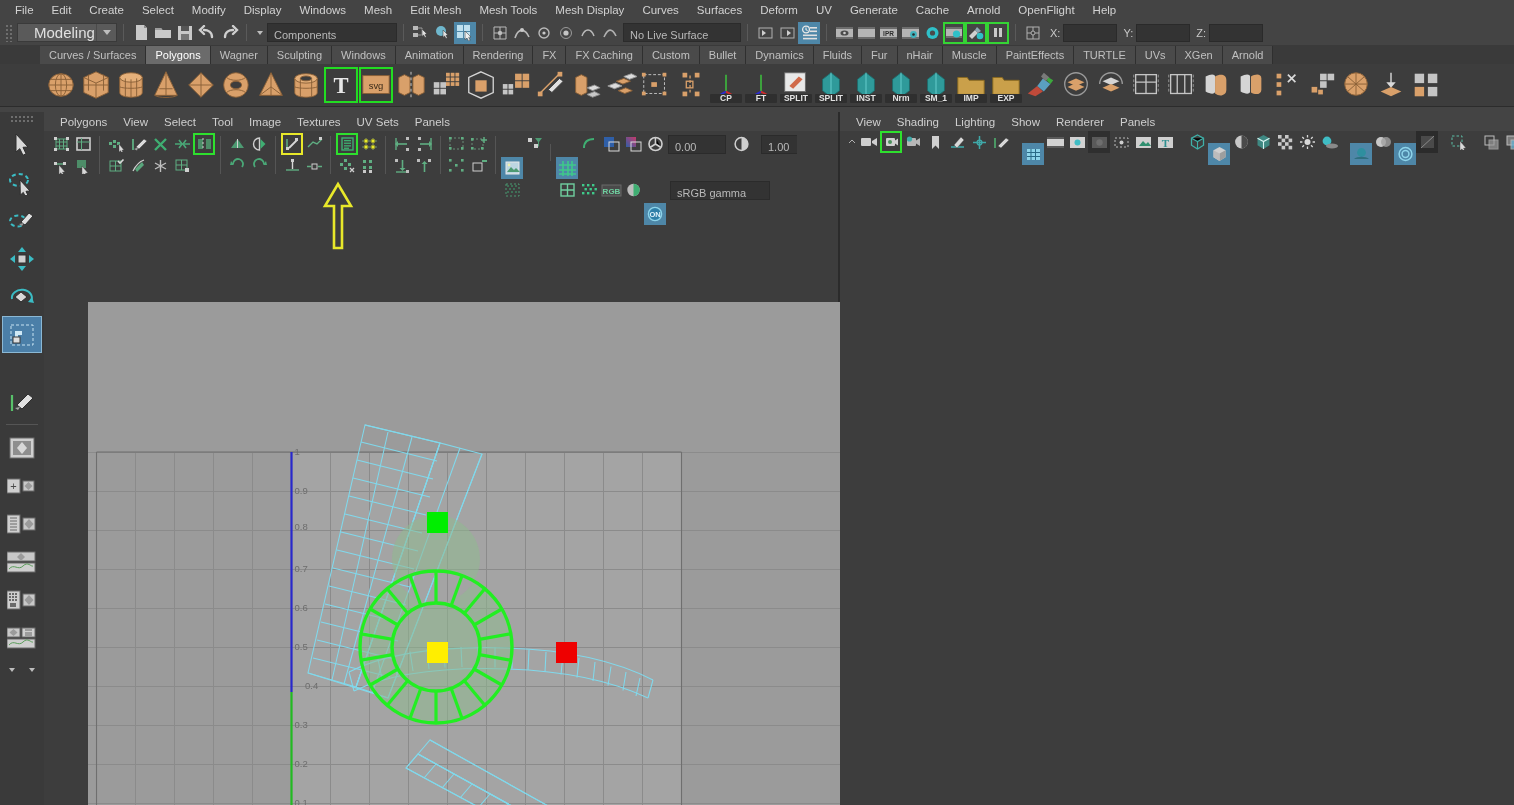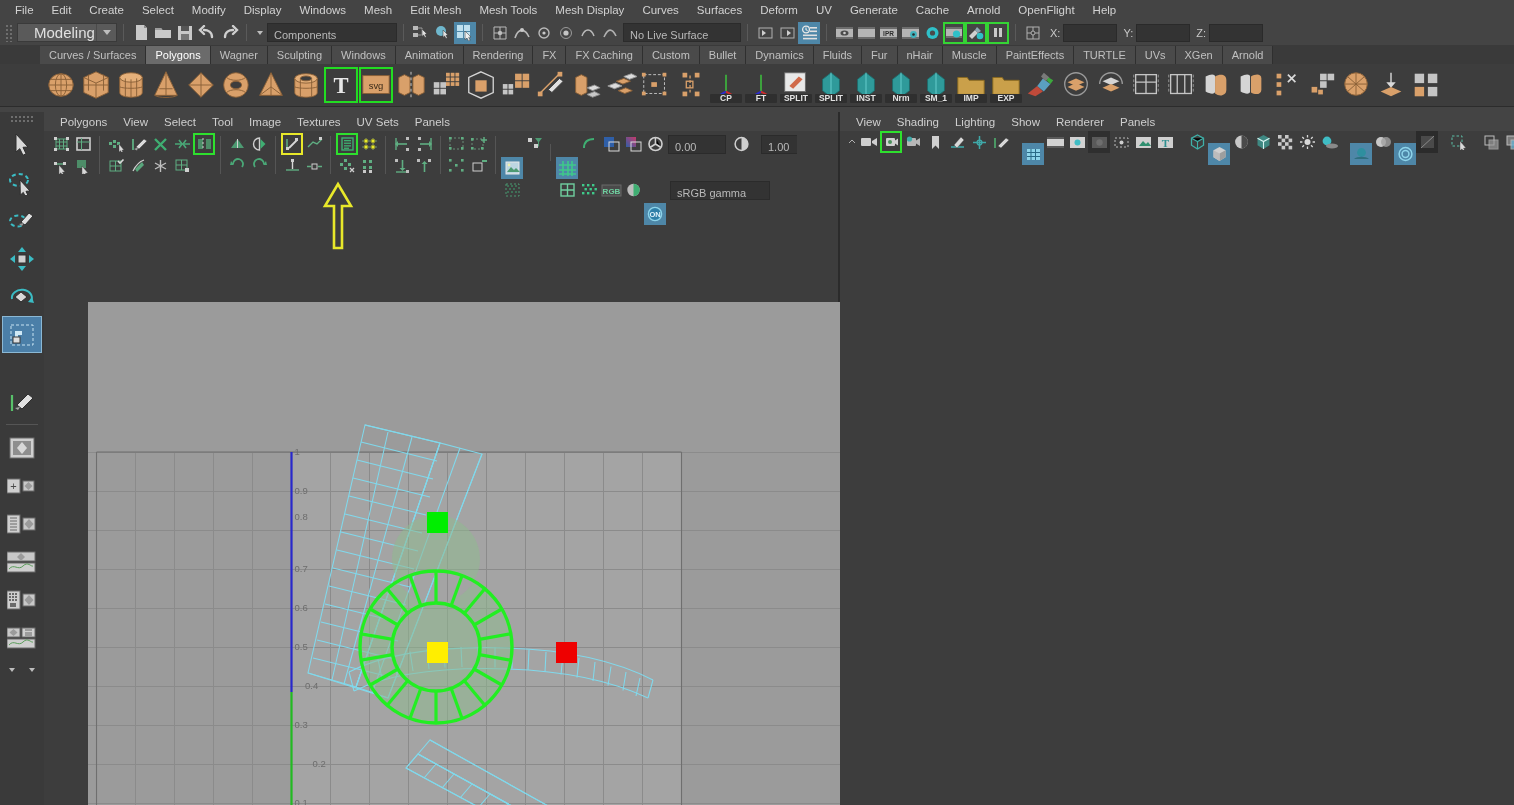--- a/index.html
+++ b/index.html
@@ -1410,27 +1410,27 @@
           </g>
         </g>
 
         <rect x="339" y="210" width="21" height="21" fill="#00ee00"></rect>
         <rect x="339" y="340" width="21" height="21" fill="#ffee00"></rect>
         <rect x="468" y="340" width="21" height="21" fill="#ee0000"></rect>
       </svg>
       <div id="uvticks">
           <div class="uvTick" style="left: 206.5px; top: 143.5px;">1</div>
           <div class="uvTick" style="left: 206.5px; top: 182.5px;">0.9</div>
-          <div class="uvTick" style="left: 206.5px; top: 209px;">0.8</div>
+          <div class="uvTick" style="left: 206.5px; top: 219px;">0.8</div>
           <div class="uvTick" style="left: 206.5px; top: 260.5px;">0.7</div>
           <div class="uvTick" style="left: 206.5px; top: 299.5px;">0.6</div>
           <div class="uvTick" style="left: 206.5px; top: 338.5px;">0.5</div>
           <div class="uvTick" style="left: 217px; top: 377.5px;">0.4</div>
           <div class="uvTick" style="left: 206.5px; top: 416.5px;">0.3</div>
-          <div class="uvTick" style="left: 206.5px; top: 455.5px; padding-left: 18px;">0.2</div>
+          <div class="uvTick" style="left: 206.5px; top: 455.5px;">0.2</div>
           <div class="uvTick" style="left: 206.5px; top: 494.5px;">0.1</div>
         </div>
     </div>
 
     <svg style="position:absolute;left:268px;top:58px;width:60px;height:80px;pointer-events:none">
       <path d="M22 78 L22 36 L13 36 L26 14 L39 36 L30 36 L30 78 Z" fill="none" stroke="#e8e82a" stroke-width="2.6"></path>
     </svg>
   </div>
 
   <div class="panel" id="vpPanel">

